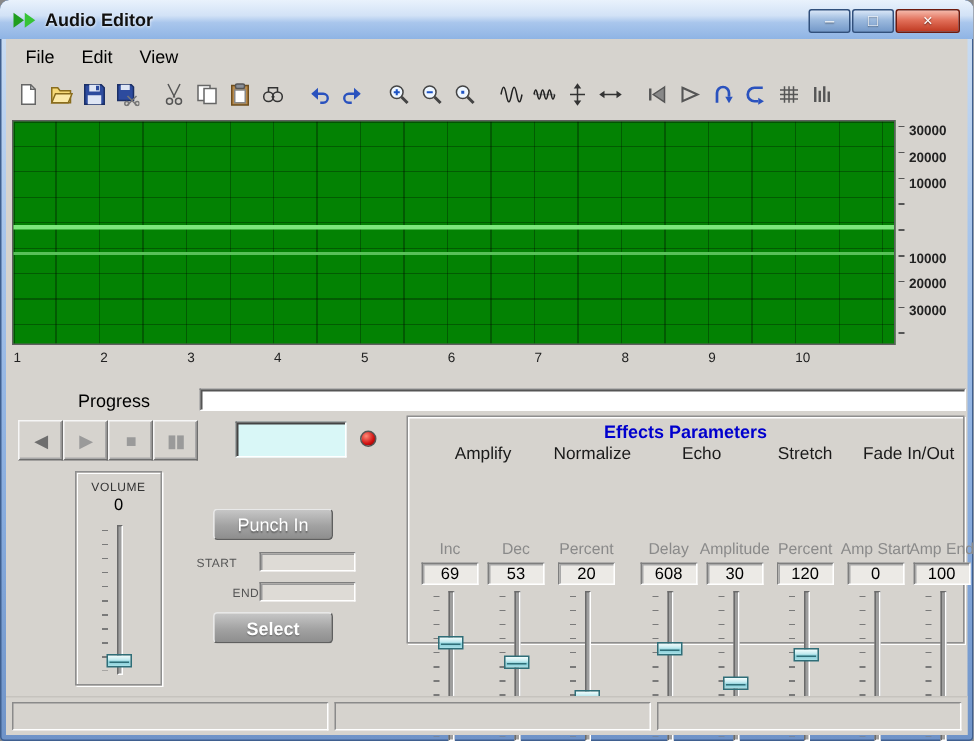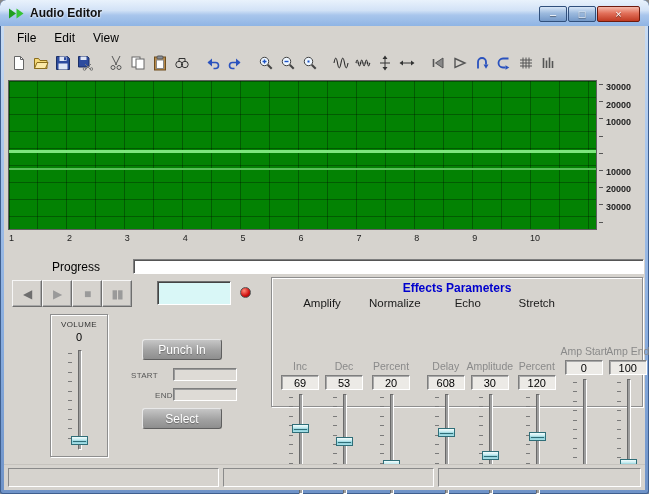--- a/index.html
+++ b/index.html
@@ -63,39 +63,39 @@
   
   .etched{border:1px solid #8e8e8e;box-shadow:inset 1px 1px 0 #fff,1px 1px 0 #fff;}
   .volume-panel{position:absolute;left:50px;top:314px;width:58px;height:143px;text-align:center;padding-top:5px;}
   .volume-label{font-size:8px;color:#333;letter-spacing:.4px;}
   .volume-value{font-size:11px;color:#000;margin-top:2px;}
   .btn{position:absolute;width:80px;height:21px;border-radius:3px;color:#fff;font-size:12px;
     display:flex;align-items:center;justify-content:center;
     background:linear-gradient(#c6c6c6,#a2a2a2 55%,#8e8e8e);
     border:1px solid;border-color:#e8e8e8 #5f5f5f #5f5f5f #e8e8e8;text-shadow:0 1px 1px rgba(0,0,0,.35);}
   .punch-btn{left:142px;top:339px;}
-  .select-btn{left:142px;top:408px;}
+  .select-btn{left:142px;top:408px;font-weight:bold;}
   .field-label{position:absolute;font-size:8px;color:#555;letter-spacing:.3px;}
   .start-label{left:131px;top:371px;text-align:center;} .end-label{left:155px;top:391px;}
   .pfield{position:absolute;left:173px;width:64px;height:13px;background:#dedbd6;border:1px solid;
     border-color:#7e7e7e #fff #fff #7e7e7e;box-shadow:inset 1px 1px 0 #9a9a9a;font-size:10px;padding:0 2px;}
   .start-field{top:368px;} .end-field{top:388px;}
   
   .vslider{position:relative;width:26px;height:100px;}
   .vslider .ticks{position:absolute;left:2px;top:3px;width:4px;height:94px;
     background:repeating-linear-gradient(180deg,#7a7a7a 0 1px,transparent 1px 9.4px);}
   .vslider .track{position:absolute;left:12px;top:0;width:4px;height:100%;background:#9e9e9e;
     border:1px solid;border-color:#6a6a6a #fff #fff #6a6a6a;}
   .vslider .thumb{position:absolute;left:5px;width:17px;height:9px;
     background:linear-gradient(#f3fdfd,#c2eaef 40%,#83ced8 62%,#abdfe6);
     border:1px solid #2f6e78;}
   .vslider .thumb::after{content:"";position:absolute;left:1px;right:1px;top:4px;height:1px;background:#2f6e78;}
   .volume-slider{margin:7px auto 0;}
   
-  .fx-panel{position:absolute;left:271px;top:277px;width:372px;height:130px;}
+  .fx-panel{position:absolute;left:271px;top:277px;width:372px;height:152px;}
   .fx-title{text-align:center;color:var(--title-blue);font-weight:700;font-size:12px;margin-top:3px;}
   .fx-cols{display:flex;padding:2px 2px 0 6px;}
   .fxgroup{margin-right:3px;}
   .fxname{text-align:center;font-size:11.5px;color:#1a1a1a;height:15px;white-space:nowrap;}
   .fxcols{display:flex;}
   .fxcol{width:44px;display:flex;flex-direction:column;align-items:center;}
   .plabel{font-size:10.5px;color:#8a8a8a;height:14px;white-space:nowrap;margin-top:48px;}
   .pval{width:38px;height:15px;font-size:11px;color:#000;display:flex;align-items:center;justify-content:center;
     background:#eceae6;border:1px solid;border-color:#7e7e7e #fff #fff #7e7e7e;box-shadow:inset 1px 1px 0 #a8a8a8;
     margin:1px 0 4px;}
@@ -467,20 +467,21 @@
               <div class="pval">120</div>
               <div class="vslider">
                 <div class="ticks"></div>
                 <div class="track"></div>
                 <div class="thumb" style="top: 38px;"></div>
               </div>
             </div>
           </div>
         </div>
         <div class="fxgroup">
+          <div class="fxname">Fade In/Out</div>
           <div class="fxcols">
             <div class="fxcol">
               <div class="plabel">Amp Start</div>
               <div class="pval">0</div>
               <div class="vslider">
                 <div class="ticks"></div>
                 <div class="track"></div>
                 <div class="thumb" style="top: 86px;"></div>
               </div>
             </div>

